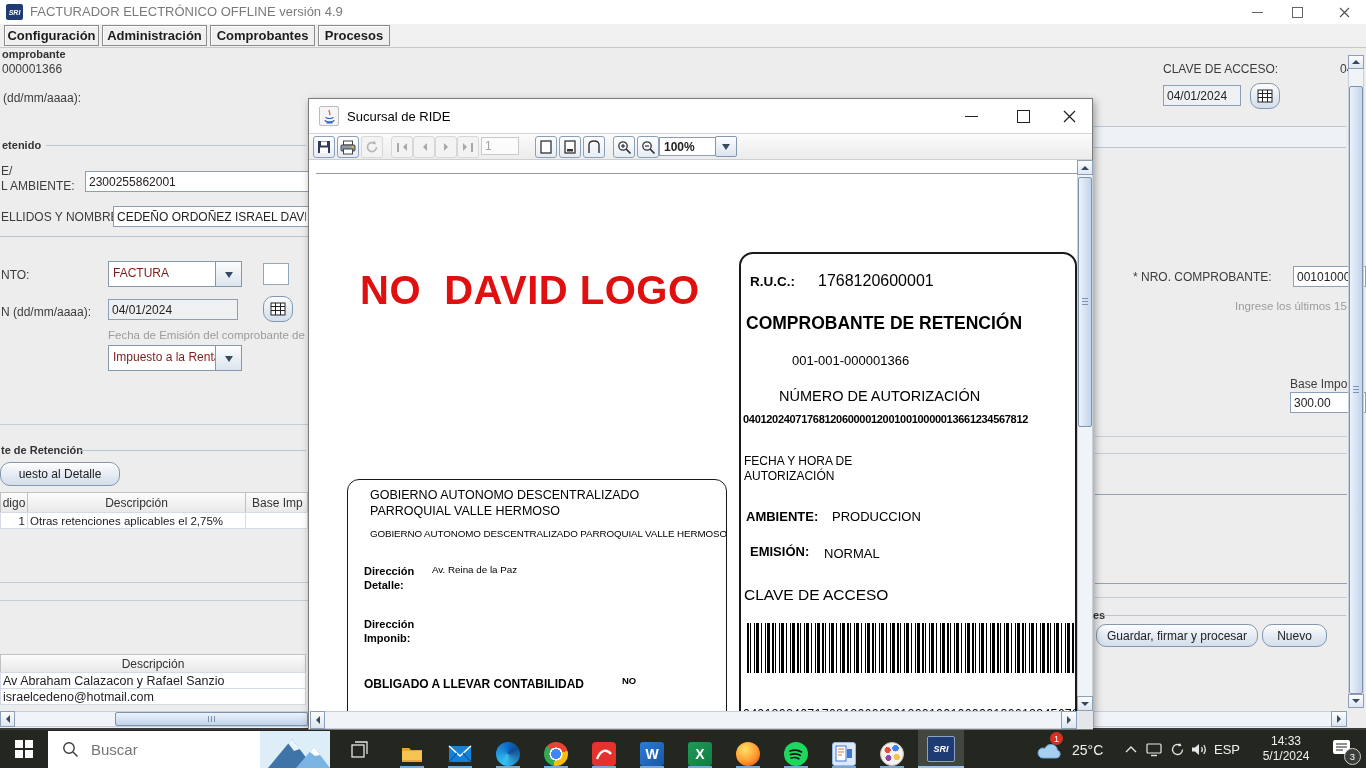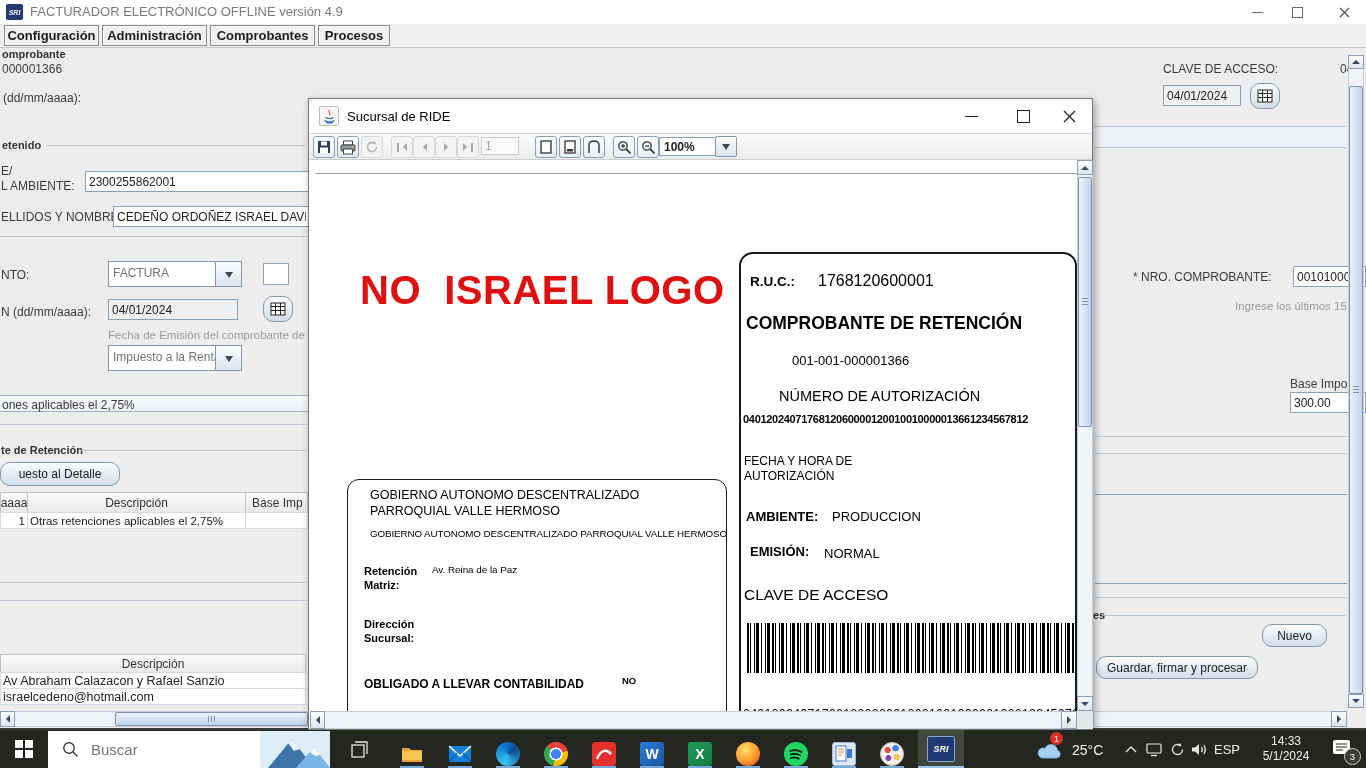--- a/index.html
+++ b/index.html
@@ -12,21 +12,21 @@
   .grpline{height:1px;background:#b9c6d4;}
   .hline{height:1px;background:#c3cedb;}
   .hline.dark{background:#8fa3b8;}
   .input{background:#fff;border:1px solid #8aa0b8;font-size:12px;color:#222;
          padding:0 3px;box-sizing:border-box;font-family:inherit;overflow:hidden;white-space:nowrap;}
   .input.gray{background:#eef0f2;}
   .nbtn{background:linear-gradient(#fefefe,#e3eaf2 55%,#d4dfec);border:1px solid #8398ad;
         border-radius:10px;font-size:12px;color:#222;display:flex;align-items:center;
         justify-content:center;white-space:nowrap;box-sizing:border-box;}
   .combo{display:flex;border:1px solid #8398ad;background:#fff;box-sizing:border-box;}
-  .combo .txt{flex:1;font-size:12px;padding:4px 16px 0 4px;white-space:nowrap;overflow:hidden;color:#737373;}
+  .combo .txt{flex:1;font-size:12px;padding:4px 16px 0 4px;white-space:nowrap;overflow:hidden;color:#7f1d1d;}
   .combo .arr{width:25px;background:linear-gradient(#fdfdfd,#dbe4ee);border-left:1px solid #8398ad;
               display:flex;align-items:center;justify-content:center;}
   .tri-d{width:0;height:0;border:4px solid transparent;border-top:6px solid #36495e;margin-top:5px;}
   .tri{width:0;height:0;border:4px solid transparent;}
   .thead{background:linear-gradient(#fcfcfc,#e9e9e9);border:1px solid #c2c2c2;font-size:12px;color:#333;
          display:flex;align-items:center;justify-content:center;box-sizing:border-box;overflow:hidden;}
   .tcell{background:#fff;border:1px solid #d4dbe4;font-size:11.5px;color:#222;display:flex;
          align-items:center;padding:0 2px;white-space:nowrap;overflow:hidden;box-sizing:border-box;}
   .sbtrack{background:#f0f3f7;border:1px solid #c6cfda;box-sizing:border-box;}
   .sbbtn{background:linear-gradient(#fdfdfd,#dde6f0);border:1px solid #8ba0b7;display:flex;
@@ -115,30 +115,27 @@
   </div>
   <div class="abs hint" style="left:108px;top:329px;width:200px;overflow:hidden;">Fecha de Emisión del comprobante de ve</div>
 
   <div class="abs combo" style="left:108px;top:345px;width:134px;height:26px;">
     <div class="txt">Impuesto a la Renta</div>
     <div class="arr">
         <span class="tri-d"></span>
       </div>
   </div>
 
-  <div class="abs" style="left:0;top:395px;width:308px;height:17px;background:linear-gradient(#f8fafc,#eef1f5);border-top:1px solid #9db0c4;border-bottom:1px solid #9db0c4;box-sizing:border-box;">
-    <span class="lbl" style="position:absolute;left:2px;top:2px;">ones aplicables el 2,75%</span>
-  </div>
   <div class="abs hline" style="left:0;top:424px;width:308px;"></div>
 
   <div class="abs grp" style="left:1px;top:444px;">te de Retención</div>
   <div class="abs grpline" style="left:80px;top:450px;width:226px;"></div>
   <div class="abs nbtn" style="left:0;top:462px;width:120px;height:24px;">uesto al Detalle</div>
 
-  <div class="abs thead" style="left:0;top:492px;width:28px;height:21px;">aaaa</div>
+  <div class="abs thead" style="left:0;top:492px;width:28px;height:21px;">digo</div>
   <div class="abs thead" style="left:27px;top:492px;width:219px;height:21px;">Descripción</div>
   <div class="abs thead" style="left:245px;top:492px;width:63px;height:21px;justify-content:flex-start;padding-left:6px;">Base Imp</div>
   <div class="abs tcell" style="left:0;top:512px;width:28px;height:17px;justify-content:flex-end;">1</div>
   <div class="abs tcell" style="left:27px;top:512px;width:219px;height:17px;">Otras retenciones aplicables el 2,75%</div>
   <div class="abs tcell" style="left:245px;top:512px;width:63px;height:17px;"></div>
 
   <div class="abs hline" style="left:0;top:582px;width:308px;"></div>
   <div class="abs hline" style="left:0;top:600px;width:308px;"></div>
 
   <div class="abs thead" style="left:0;top:654px;width:306px;height:19px;">Descripción</div>
@@ -170,21 +167,21 @@
   <input class="abs input" readonly="" style="left: 1290px; top: 392px; width: 76px; height: 21px;" value="300.00">
 
   <div class="abs hline" style="left:1095px;top:436px;width:252px;"></div>
   <div class="abs hline" style="left:1095px;top:453px;width:252px;"></div>
   <div class="abs hline dark" style="left:1095px;top:494px;width:252px;"></div>
   <div class="abs hline dark" style="left:1095px;top:583px;width:252px;"></div>
   <div class="abs hline" style="left:1095px;top:597px;width:252px;"></div>
 
   <div class="abs grp" style="left:1093px;top:609px;">es</div>
   <div class="abs grpline" style="left:1104px;top:615px;width:242px;"></div>
-  <div class="abs nbtn" style="left:1096px;top:656px;width:162px;height:23px;">Guardar, firmar y procesar</div>
+  <div class="abs nbtn" style="left:1096px;top:624px;width:162px;height:23px;">Guardar, firmar y procesar</div>
   <div class="abs nbtn" style="left:1262px;top:624px;width:65px;height:23px;">Nuevo</div>
 
   <div class="abs sbtrack" style="left:1348px;top:55px;width:16px;height:653px;"></div>
   <div class="abs sbbtn" style="left:1348px;top:55px;width:16px;height:14px;">
     <span class="tri" style="border-bottom-color:#36495e;margin-top:-4px;"></span>
   </div>
   <div class="abs vthumb" style="left:1349px;top:72px;width:14px;height:608px;"></div>
   <div class="abs sbbtn" style="left:1348px;top:694px;width:16px;height:14px;">
     <span class="tri" style="border-top-color:#36495e;margin-bottom:-4px;"></span>
   </div>
@@ -297,44 +294,44 @@
       </div>
       <input class="abs" readonly="" style="left: 350px; top: 3px; width: 70px; height: 19px; background: rgb(255, 255, 255); border: 1px solid rgb(139, 160, 183); font-size: 12px; font-weight: bold; color: rgb(34, 34, 34); padding: 8px 4px; box-sizing: border-box; font-family: inherit;" value="100%">
       <div class="abs" style="left:406px;top:2px;width:22px;height:21px;display:flex;align-items:center;justify-content:center;background:linear-gradient(#fdfdfd,#dbe4ee);border:1px solid #8398ad;border-radius:2px;box-sizing:border-box;">
         <span class="tri-d" style="margin-top:4px;"></span>
       </div>
     </div>
 
     <div class="abs" style="left:1px;top:61px;width:767px;height:551px;background:#fff;overflow:hidden;">
       <div class="abs" style="left:6px;top:13px;width:761px;height:1px;background:#999;"></div>
 
-      <div class="abs" style="left:50px;top:108px;font-size:40px;font-weight:bold;color:#e01010;white-space:pre;letter-spacing:0.5px;">NO  ISRAEL LOGO</div>
+      <div class="abs" style="left:50px;top:108px;font-size:40px;font-weight:bold;color:#e01010;white-space:pre;letter-spacing:0.5px;">NO  DAVID LOGO</div>
 
       <div class="abs" style="left:429px;top:92px;width:338px;height:492px;border:2px solid #1a1a1a;border-radius:14px;box-sizing:border-box;"></div>
       <div class="abs docb" style="left:440px;top:114px;font-size:13.5px;">R.U.C.:</div>
       <div class="abs docn" style="left:508px;top:112px;font-size:16px;">1768120600001</div>
       <div class="abs docb" style="left:436px;top:153px;font-size:17.5px;">COMPROBANTE DE RETENCIÓN</div>
       <div class="abs docn" style="left:482px;top:193px;font-size:13px;">001-001-000001366</div>
       <div class="abs docn" style="left:434px;top:228px;font-size:14.5px;margin-left:35px;">NÚMERO DE AUTORIZACIÓN</div>
       <div class="abs docb" style="left:433px;top:253px;font-size:11px;letter-spacing:-0.3px;">0401202407176812060000120010010000013661234567812</div>
       <div class="abs" style="left:434px;top:294px;width:160px;font-size:12px;line-height:15px;color:#000;">FECHA Y HORA DE AUTORIZACIÓN</div>
       <div class="abs docb" style="left:436px;top:349px;font-size:13px;">AMBIENTE:</div>
       <div class="abs docn" style="left:522px;top:349px;font-size:13px;">PRODUCCION</div>
       <div class="abs docb" style="left:440px;top:384px;font-size:13px;">EMISIÓN:</div>
       <div class="abs docn" style="left:514px;top:386px;font-size:13px;">NORMAL</div>
       <div class="abs docn" style="left:434px;top:426px;font-size:15.5px;">CLAVE DE ACCESO</div>
       <div class="abs barcode" style="left:437px;top:463px;width:327px;height:50px;"></div>
       <div class="abs docn" style="left:433px;top:547px;font-size:12.5px;letter-spacing:0.2px;">0401202407176812060000120010010000013661234567812</div>
 
       <div class="abs" style="left:37px;top:319px;width:380px;height:268px;border:1.5px solid #1a1a1a;border-radius:12px;box-sizing:border-box;"></div>
       <div class="abs" style="left:60px;top:327px;width:332px;font-size:12.5px;line-height:16px;color:#000;">GOBIERNO AUTONOMO DESCENTRALIZADO PARROQUIAL VALLE HERMOSO</div>
       <div class="abs" style="left:60px;top:368px;font-size:9.8px;color:#000;white-space:nowrap;letter-spacing:-0.1px;">GOBIERNO AUTONOMO DESCENTRALIZADO PARROQUIAL VALLE HERMOSO</div>
-      <div class="abs docb" style="left:54px;top:404px;width:70px;font-size:11px;line-height:14px;white-space:normal;">Retención Matriz:</div>
+      <div class="abs docb" style="left:54px;top:404px;width:70px;font-size:11px;line-height:14px;white-space:normal;">Dirección Detalle:</div>
       <div class="abs" style="left:122px;top:404px;font-size:9.8px;color:#000;white-space:nowrap;">Av. Reina de la Paz</div>
-      <div class="abs docb" style="left:54px;top:457px;width:70px;font-size:11px;line-height:14px;white-space:normal;">Dirección Sucursal:</div>
+      <div class="abs docb" style="left:54px;top:457px;width:70px;font-size:11px;line-height:14px;white-space:normal;">Dirección Imponib:</div>
       <div class="abs docb" style="left:54px;top:517px;font-size:12px;">OBLIGADO A LLEVAR CONTABILIDAD</div>
       <div class="abs docb" style="left:312px;top:515px;font-size:9.5px;">NO</div>
 
     </div>
 
     <div class="abs sbtrack" style="left:768px;top:61px;width:16px;height:551px;"></div>
     <div class="abs sbbtn" style="left:768px;top:61px;width:16px;height:15px;">
       <span class="tri" style="border-bottom-color:#36495e;margin-top:-4px;"></span>
     </div>
     <div class="abs vthumb" style="left:769px;top:78px;width:14px;height:250px;"></div>

